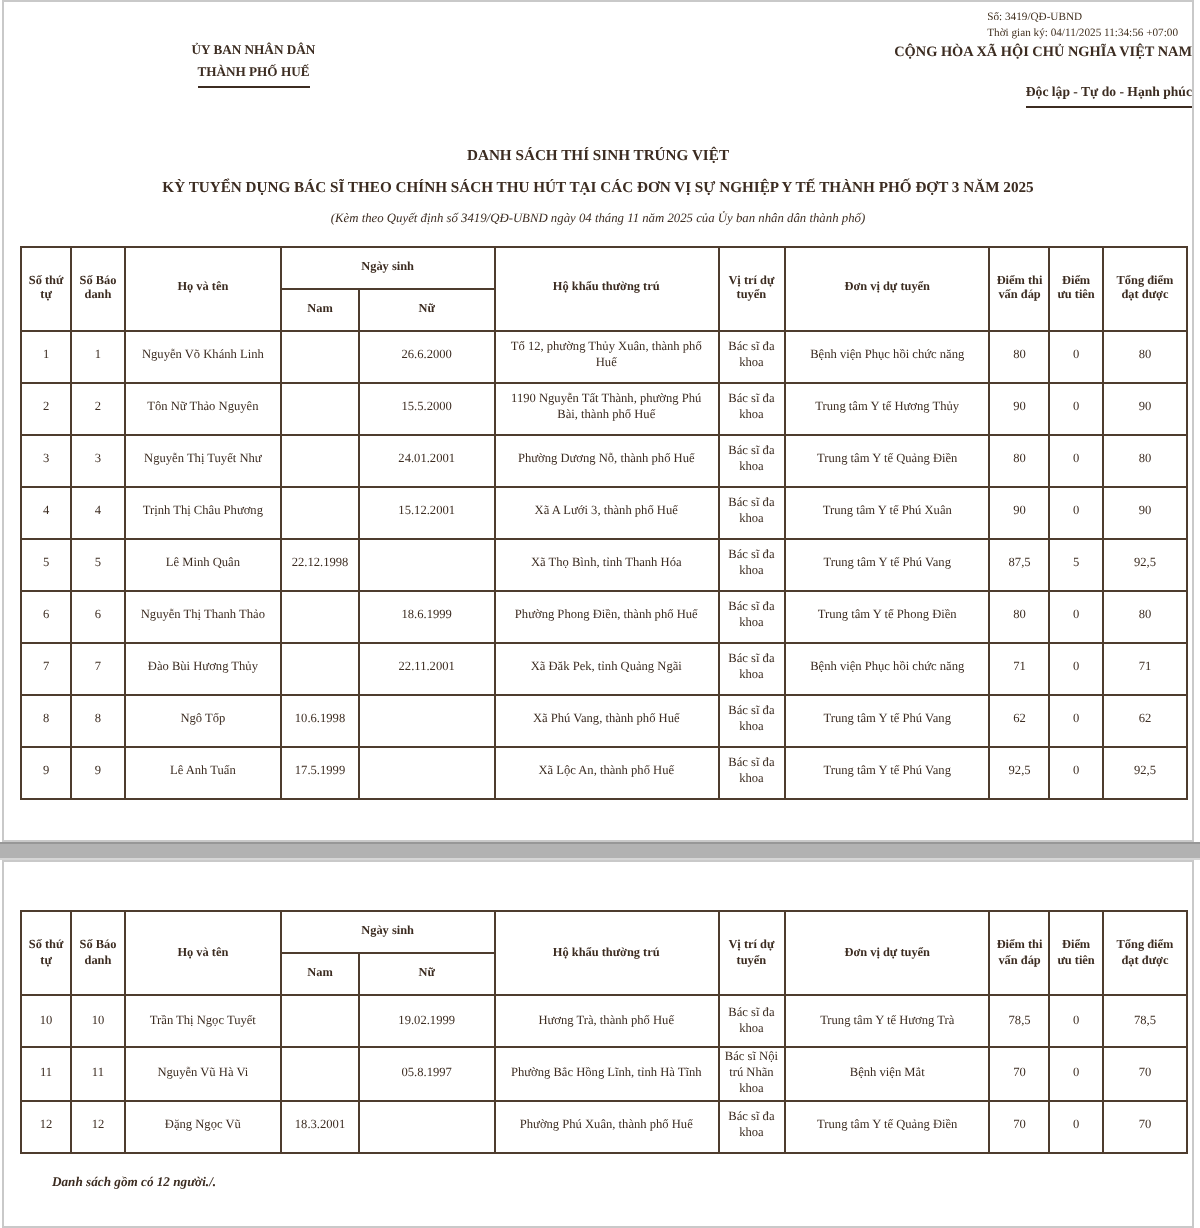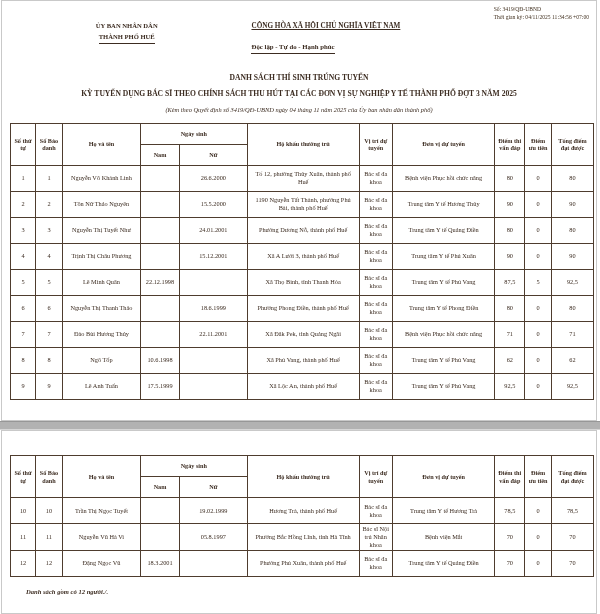--- a/index.html
+++ b/index.html
@@ -16,21 +16,21 @@
   .page-1 { height: 421px; }
   .page-divider { height: 7px; background: #b2b2b2; border-top: 1px solid #979797; border-bottom: 1px solid #d6d6d6; }
   .page-2 { height: 184px; overflow: hidden; }
 
   .sig-block {
     position: absolute; top: 4px; right: 7px;
     font-size: 5.6px; line-height: 1.45; text-align: left; color: #41301f;
   }
   .head-row { display: flex; padding-top: 20px; }
   .head-org { width: 42%; text-align: center; font-weight: bold; font-size: 6.6px; line-height: 1.6; }
-  .head-nation { width: 58%; text-align: left; font-weight: bold; line-height: 1.5; text-decoration: underline; }
+  .head-nation { width: 58%; text-align: right; font-weight: bold; line-height: 1.5; }
   .head-nation .line1 { font-size: 7.2px; }
   .underlined { display: inline-block; border-bottom: 1px solid #3c2c21; padding-bottom: 1px; font-size: 6.6px; }
   .head-nation .underlined { font-size: 6.8px; }
 
   .doc-title { text-align: center; font-weight: bold; font-size: 7.6px; margin-top: 17px; }
   .doc-title2 { text-align: center; font-weight: bold; font-size: 7.6px; margin-top: 7px; }
   .doc-subtitle { text-align: center; font-style: italic; font-size: 6.4px; margin-top: 8px; }
 
   table.roster {
     width: 584px; margin: 10px 8px 0 8px;
@@ -74,21 +74,21 @@
     <div class="head-org">
       <div>ỦY BAN NHÂN DÂN</div>
       <div><span class="underlined">THÀNH PHỐ HUẾ</span></div>
     </div>
     <div class="head-nation">
       <div class="line1">CỘNG HÒA XÃ HỘI CHỦ NGHĨA VIỆT NAM</div>
       <div><span class="underlined">Độc lập - Tự do - Hạnh phúc</span></div>
     </div>
   </div>
 
-  <div class="doc-title">DANH SÁCH THÍ SINH TRÚNG TUYỂN</div>
+  <div class="doc-title">DANH SÁCH THÍ SINH TRÚNG VIỆT</div>
   <div class="doc-title2">KỲ TUYỂN DỤNG BÁC SĨ THEO CHÍNH SÁCH THU HÚT TẠI CÁC ĐƠN VỊ SỰ NGHIỆP Y TẾ THÀNH PHỐ ĐỢT 3 NĂM 2025</div>
   <div class="doc-subtitle">(Kèm theo Quyết định số 3419/QĐ-UBND ngày 04 tháng 11 năm 2025 của Ủy ban nhân dân thành phố)</div>
 
   <table class="roster">
     <colgroup>
       <col class="c-stt">
         <col class="c-sbd">
         <col class="c-name">
         <col class="c-nam">
         <col class="c-nu">

